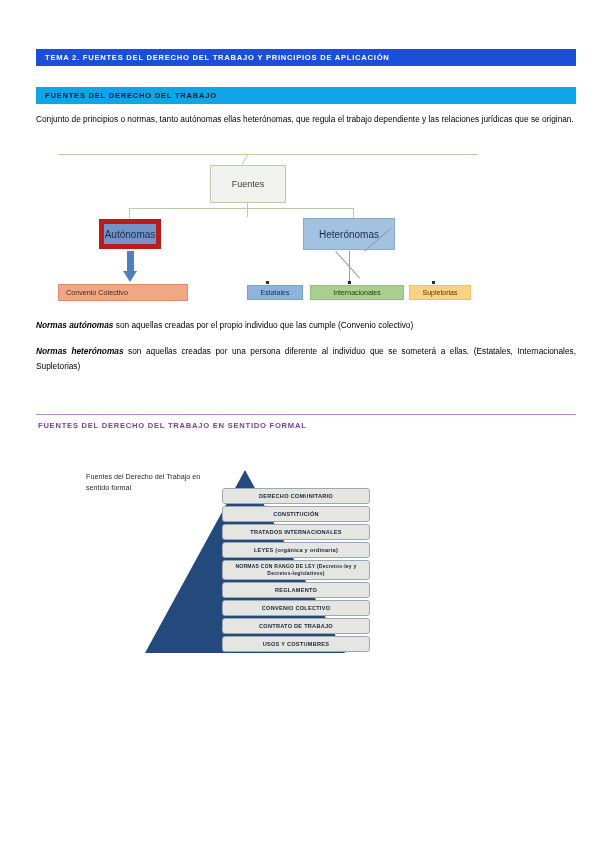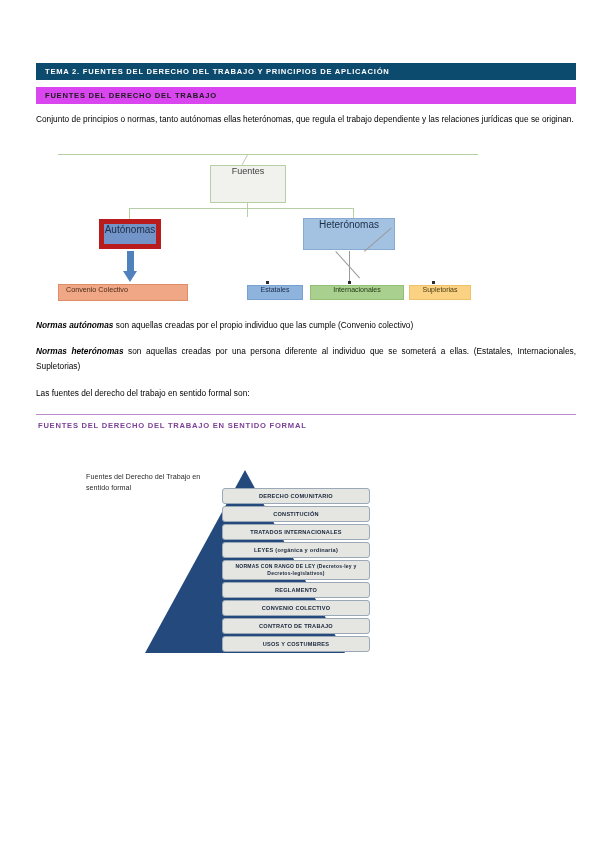--- a/index.html
+++ b/index.html
@@ -21,44 +21,44 @@
     left: 0; top: 0;
     width: 599px;
     height: 848px;
     background: #ffffff;
   }
 
   
   .title-band {
     position: absolute;
     left: 36px;
-    top: 63px;
+    top: 49px;
     width: 540px;
     height: 17px;
-    background: #0c4a6e;
+    background: #1d4ed8;
     display: flex;
     align-items: center;
     text-align: center;
   }
   .title-band-text {
     color: #ffffff;
     font-size: 7.6px;
     font-weight: bold;
     letter-spacing: 0.75px;
     padding-left: 9px;
     white-space: nowrap;
   }
 
   .subhead-band {
     position: absolute;
     left: 36px;
     top: 87px;
     width: 540px;
     height: 17px;
-    background: #d946ef;
+    background: #0ea5e9;
     display: flex;
     align-items: center;
   }
   .subhead-band-text {
     color: #1a1a1a;
     font-size: 7.6px;
     font-weight: bold;
     letter-spacing: 0.75px;
     padding-left: 9px;
     white-space: nowrap;
@@ -138,21 +138,21 @@
     top: 2px;
     width: 13px;
     height: 13px;
     border-left: 1px solid #b6cfa4;
     transform: skewX(-28deg);
   }
   .node {
     position: absolute;
     box-sizing: border-box;
     display: flex;
-    align-items: flex-start;
+    align-items: center;
     justify-content: center;
     text-align: center;
   }
   .node-fuentes {
     left: 174px;
     top: 13px;
     width: 76px;
     height: 38px;
     background: #f1f1ee;
     border: 1px solid #b6cfa4;
@@ -381,21 +381,20 @@
   </div>
 
   <div class="para" id="norm-hetero-para">
     <span class="bi">Normas heterónomas</span><span> son aquellas creadas por una persona diferente al individuo que se someterá a ellas. (Estatales, Internacionales, Supletorias)</span>
   </div>
 
   <div class="para" id="norm-auto-para">
     <span class="bi">Normas autónomas</span><span> son aquellas creadas por el propio individuo que las cumple (Convenio colectivo)</span>
   </div>
 
-  <div class="para" id="formal-intro-para">Las fuentes del derecho del trabajo en sentido formal son:</div>
 
   <div class="section-rule"></div>
   <div class="section-heading">FUENTES DEL DERECHO DEL TRABAJO EN SENTIDO FORMAL</div>
 
   <div id="pyramid-diagram">
     <div class="pyr-caption">Fuentes del Derecho del Trabajo en sentido formal</div>
     <div class="triangle"></div>
 
     <div class="pyr-box" style="top:26px;height:16px;">
       <span>DERECHO COMUNITARIO</span>

